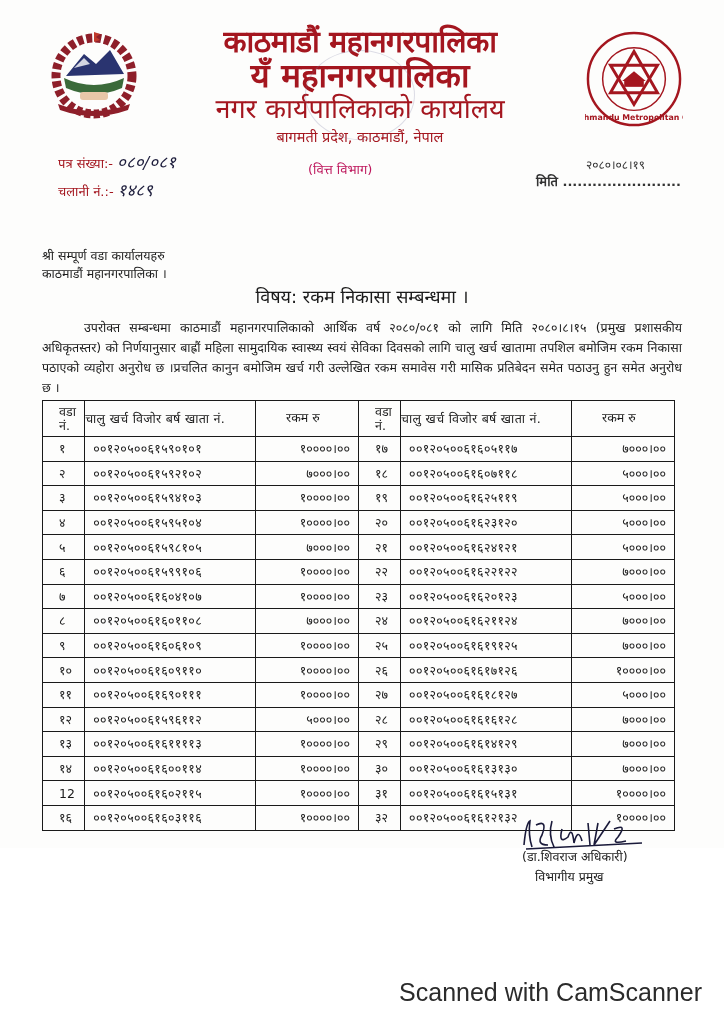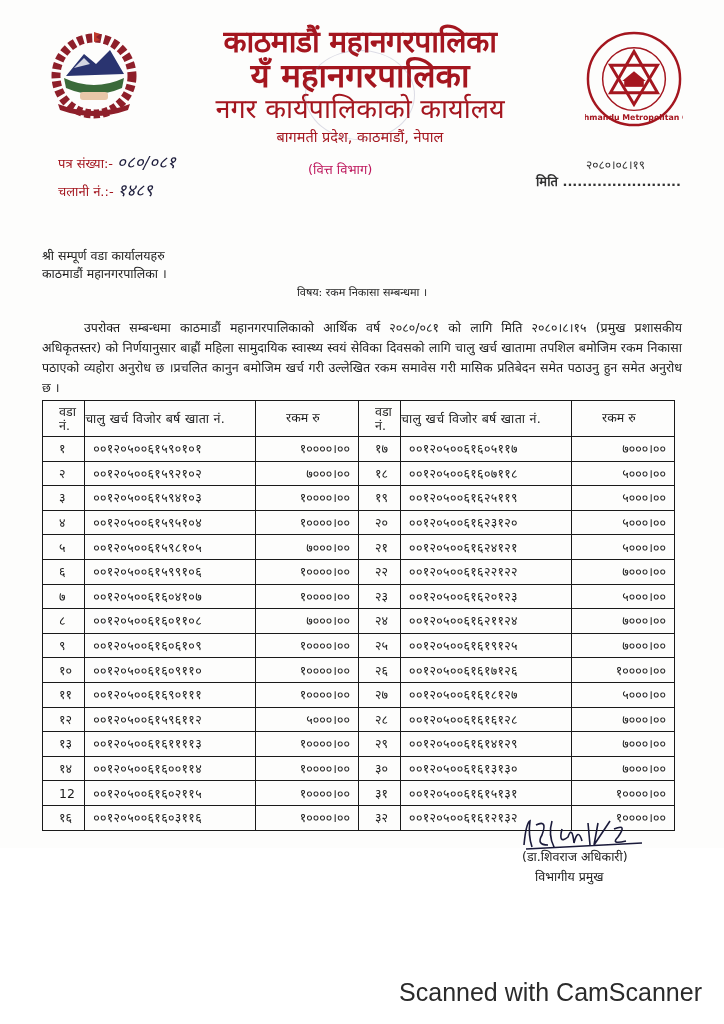--- a/index.html
+++ b/index.html
@@ -21,21 +21,21 @@
 
     .ref { position: absolute; left: 58px; font-size: 13px; color: #a4161f; }
     .ref .hand { font-family: "DejaVu Serif", serif; font-style: italic; color: #1b1b3a; font-size: 17px; margin-left: 4px; }
     .dept { position: absolute; left: 308px; top: 160px; font-size: 13px; color: #be185d; }
     .date-wrap { position: absolute; left: 536px; top: 156px; width: 150px; font-size: 13px; color: #333; }
     .date-val { position: absolute; left: 50px; top: 0; font-size: 12px; }
     .date-line { position: absolute; left: 0; top: 16px; white-space: nowrap; font-weight: bold; }
 
     
     .addr { position: absolute; left: 42px; top: 247px; font-size: 12.5px; line-height: 18px; }
-    .subject { position: absolute; left: 0; width: 724px; top: 284px; text-align: center; font-size: 11px; }
+    .subject { position: absolute; left: 0; width: 724px; top: 284px; text-align: center; font-size: 18px; }
     .para { position: absolute; left: 42px; top: 318px; width: 640px; font-size: 12.5px; line-height: 20px; text-align: justify; text-indent: 42px; }
 
     
     table.grid { position: absolute; left: 42px; top: 400px; width: 633px; border-collapse: collapse; font-size: 12.5px; }
     table.grid th, table.grid td { border: 1.4px solid #1a1a1a; height: 24.6px; }
     table.grid th { font-weight: normal; height: 36px; line-height: 14px; vertical-align: middle; }
     .c-ward { width: 40px; text-align: left; padding-left: 16px; }
     .c-acct { width: 162px; text-align: left; padding-left: 8px; letter-spacing: 0.3px; }
     .c-amt { width: 98px; text-align: right; padding-right: 8px; }
     th.c-acct { text-align: left; padding-left: 0; }

